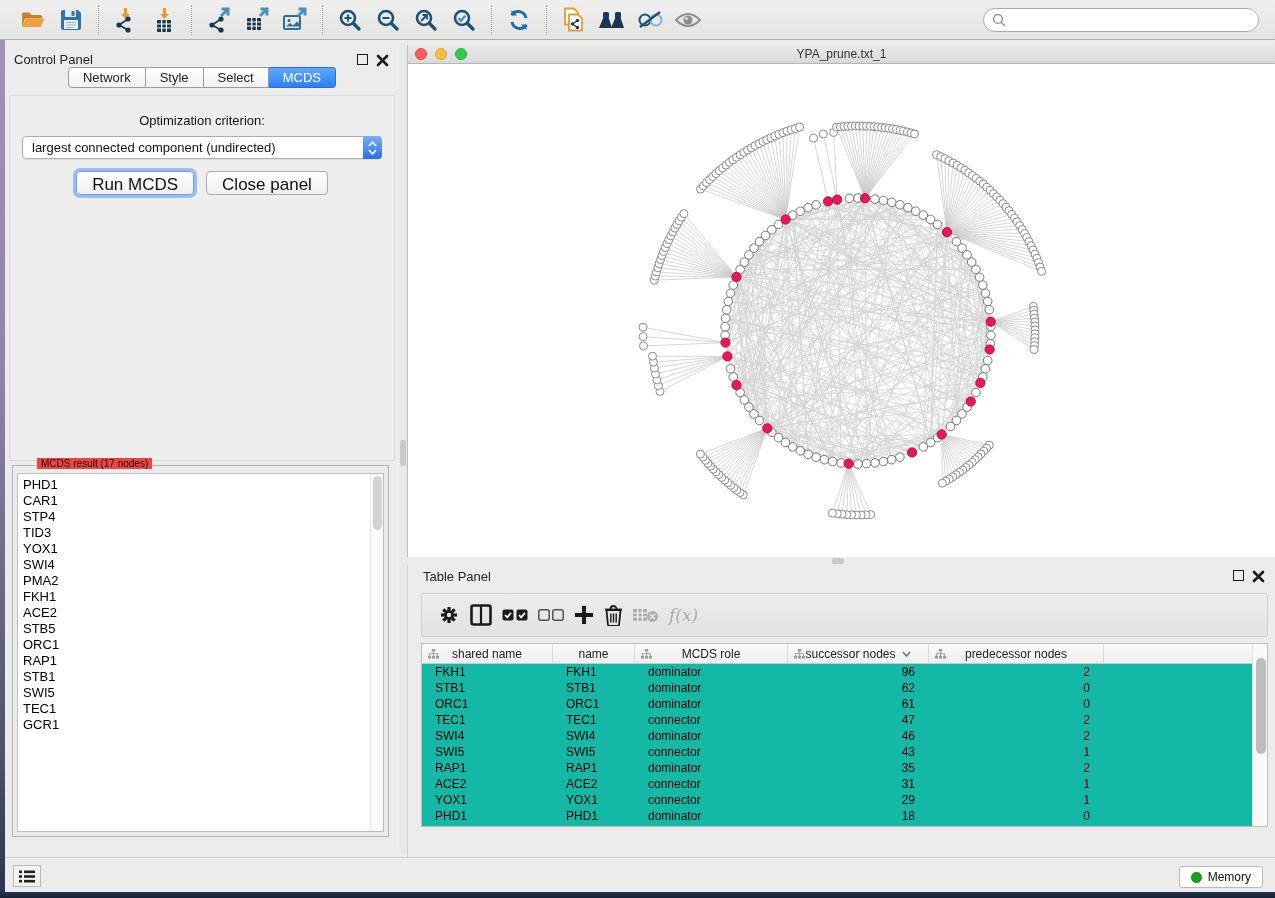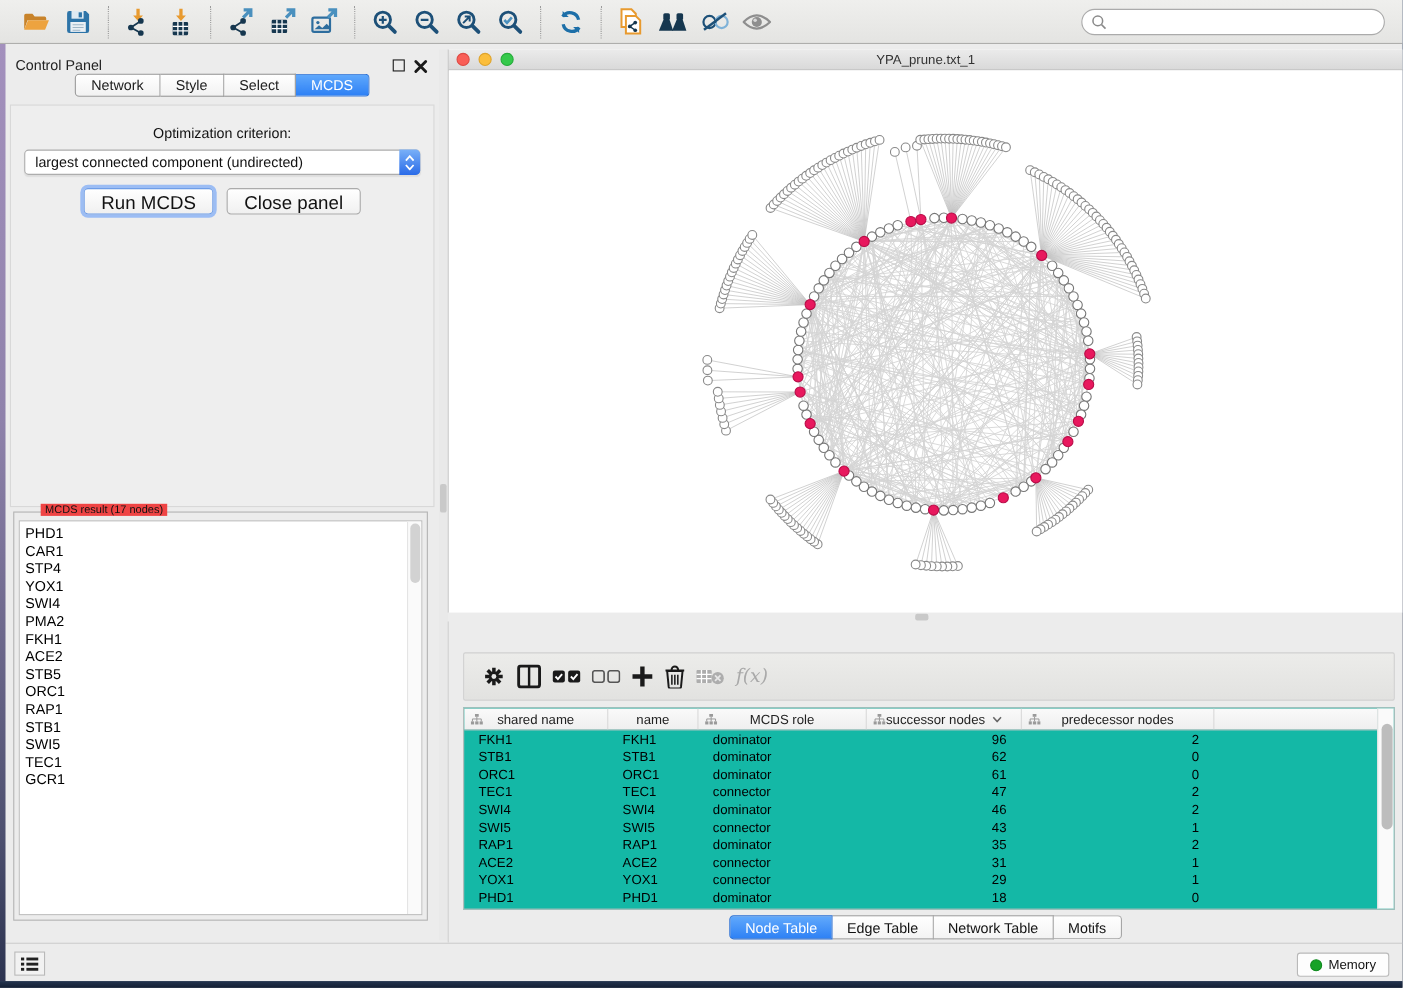--- a/index.html
+++ b/index.html
@@ -363,20 +363,21 @@
         <button class="aqua-btn">Close panel</button>
       </div>
     </div>
     <div class="groupbox">
       <span class="gb-legend">MCDS result (17 nodes)</span>
       <div class="mcds-list">
         <div class="mcds-items" id="mcds-items">
             <div>PHD1</div>
             <div>CAR1</div>
             <div>STP4</div>
+            <div>TID3</div>
             <div>YOX1</div>
             <div>SWI4</div>
             <div>PMA2</div>
             <div>FKH1</div>
             <div>ACE2</div>
             <div>STB5</div>
             <div>ORC1</div>
             <div>RAP1</div>
             <div>STB1</div>
             <div>SWI5</div>
@@ -1244,20 +1245,31 @@
             <circle cx="328.5" cy="321.1" r="4.6" fill="#e8185e" stroke="#b80c48" stroke-width="1"></circle>
           </g>
         </svg>
     </div>
   </div>
   <div class="h-divider">
       <div class="h-handle"></div>
     </div>
 
   <div class="table-panel">
+    <div class="tp-header">
+      <span class="tp-title">Table Panel</span>
+      <span class="panel-ctrl">
+        <span class="float-icon"></span>
+        <span id="tp-close-slot">
+            <svg width="13" height="13" viewBox="0 0 13 13">
+              <path d="M2 2 L11 11 M11 2 L2 11" stroke="#1a1a1a" stroke-width="2.6" stroke-linecap="round"></path>
+            </svg>
+          </span>
+      </span>
+    </div>
     <div class="tp-toolbar" id="tp-toolbar">
         <span class="tp-tbtn">
           <span>
             <svg width="22" height="22" viewBox="0 0 22 22">
               <g fill="#1a1a1a">
                 <circle cx="11" cy="11" r="4.6"></circle>
                 <g stroke="#1a1a1a" stroke-width="3.2">
                   <line x1="3" y1="11" x2="19" y2="11"></line>
                   <line x1="5.343145750507619" y1="5.34314575050762" x2="16.65685424949238" y2="16.65685424949238"></line>
                   <line x1="11" y1="3" x2="11" y2="19"></line>
@@ -1470,26 +1482,20 @@
               <div class="dt-cell txt" style="width: 153px;">dominator</div>
               <div class="dt-cell num" style="width: 141px;">18</div>
               <div class="dt-cell num" style="width: 175px;">0</div>
             </div>
           </div>
       </div>
       <div class="dt-scroll">
           <div class="dt-thumb"></div>
         </div>
     </div>
-    <div class="tp-tabs" id="tp-tabs">
-        <div class="tp-seg active">Node Table</div>
-        <div class="tp-seg">Edge Table</div>
-        <div class="tp-seg">Network Table</div>
-        <div class="tp-seg">Motifs</div>
-      </div>
   </div>
 
   <div class="status-bar">
     <div class="sb-left-btn">
       <svg width="16" height="13" viewBox="0 0 16 13">
         <g fill="#222">
             <rect x="0" y="0.5" width="3" height="2.6"></rect>
             <rect x="5" y="0.5" width="11" height="2.6"></rect>
         <rect x="0" y="5.2" width="3" height="2.6"></rect>
             <rect x="5" y="5.2" width="11" height="2.6"></rect>

